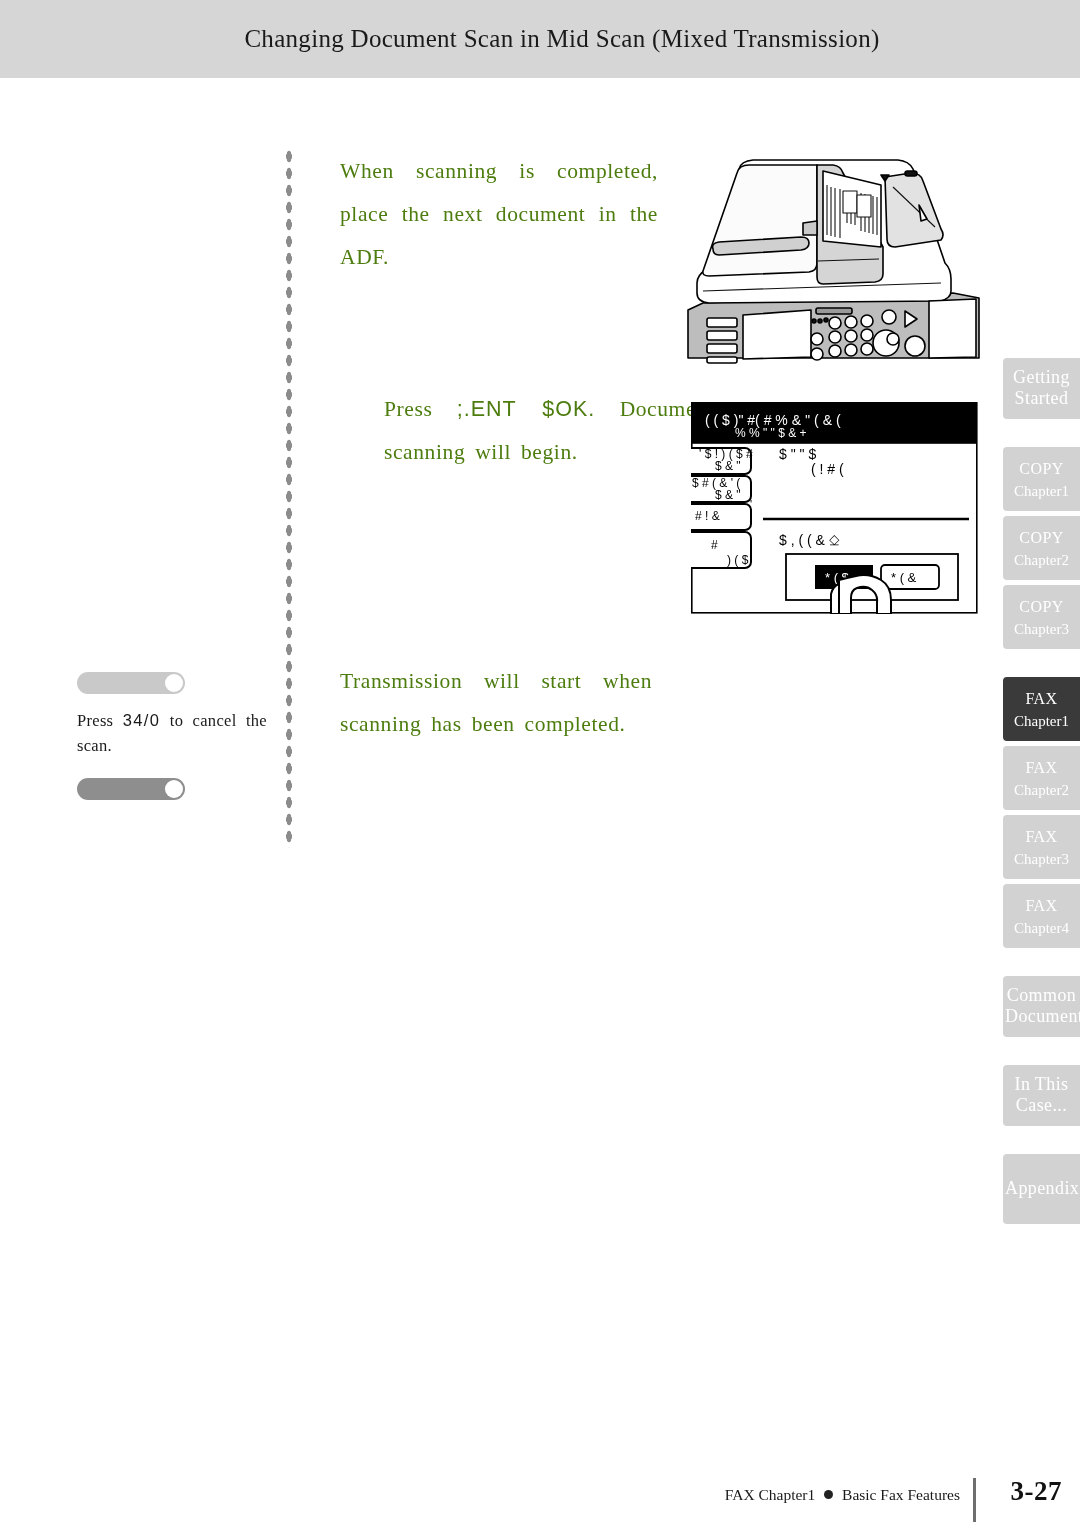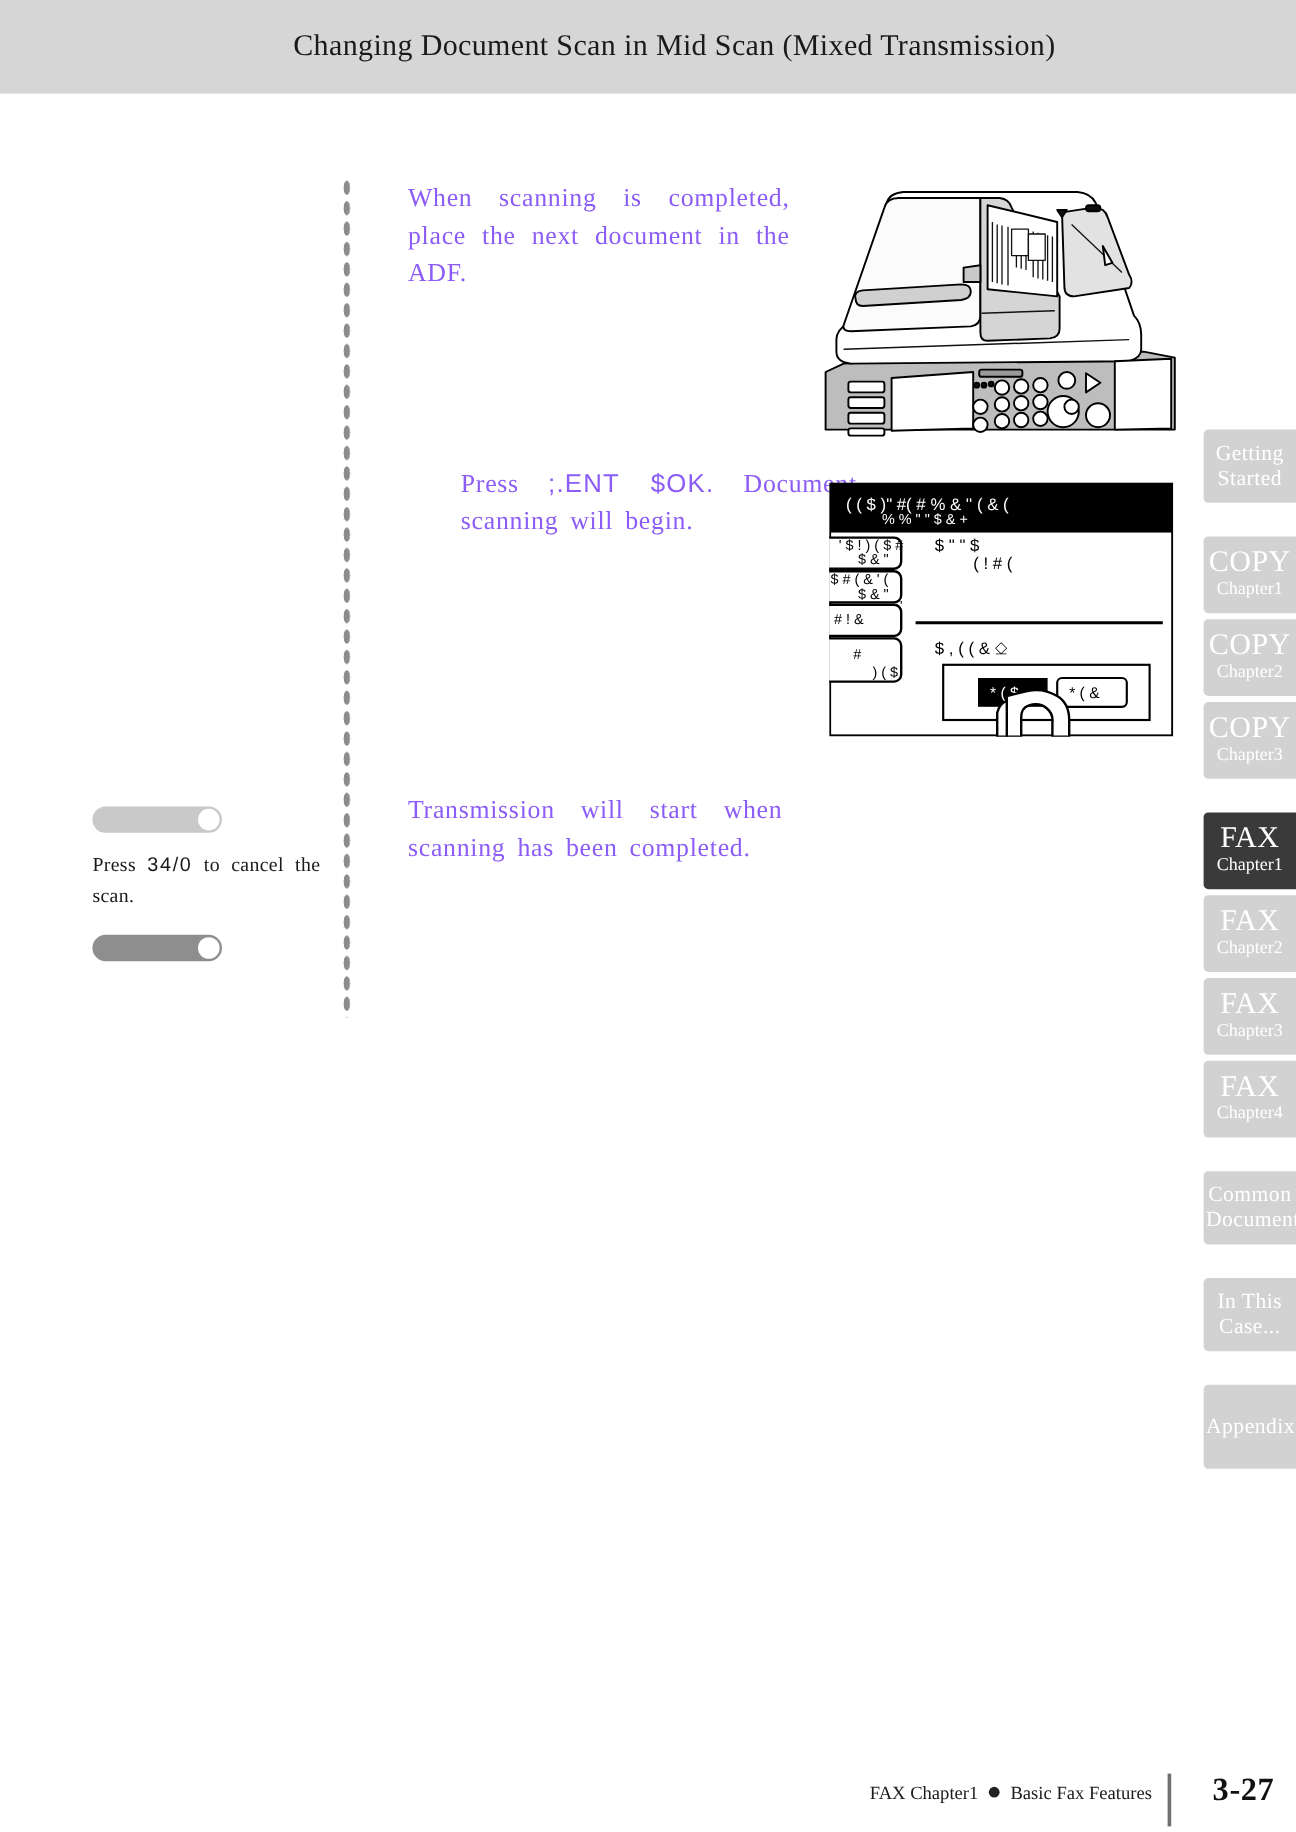--- a/index.html
+++ b/index.html
@@ -46,22 +46,22 @@
     width: 8px; height: 700px;
     background-image: radial-gradient(#8c8c8c 2.6px, transparent 2.9px);
     background-size: 8px 17px;
     background-repeat: repeat-y;
   }
 
   
   .step-text {
     position: absolute;
     font-size: 21.5px;
-    line-height: 31px;
-    color: #8b5cf6;
+    line-height: 43px;
+    color: #4d7c0f;
     text-align: justify;
     text-align-last: left;
   }
   #step1-text { left: 340px; top: 150px; width: 318px; }
   #step2-text { left: 340px; top: 388px; width: 330px; margin-left: 44px; }
   #step3-text { left: 340px; top: 660px; width: 312px; }
 
   .step-text .spaced {
     word-spacing: 4px;
     letter-spacing: .6px;
@@ -132,21 +132,21 @@
     box-sizing: border-box;
     text-align: center;
     color: #ffffff;
     background: #d2d2d2;
     padding: 9px 2px 10px 2px;
     border-radius: 4px 0 0 4px;
   }
   .tab.dark { background: #3a3a3a; }
   .tab .tab-title {
     display: block;
-    font-size: 25px;
+    font-size: 16px;
     line-height: 25px;
     letter-spacing: .4px;
   }
   .tab .tab-sub {
     display: block;
     font-size: 15px;
     line-height: 20px;
   }
   .tab.two-line .tab-title { font-size: 18px; line-height: 21px; }
   .tab-gap-lg { height: 28px; }

